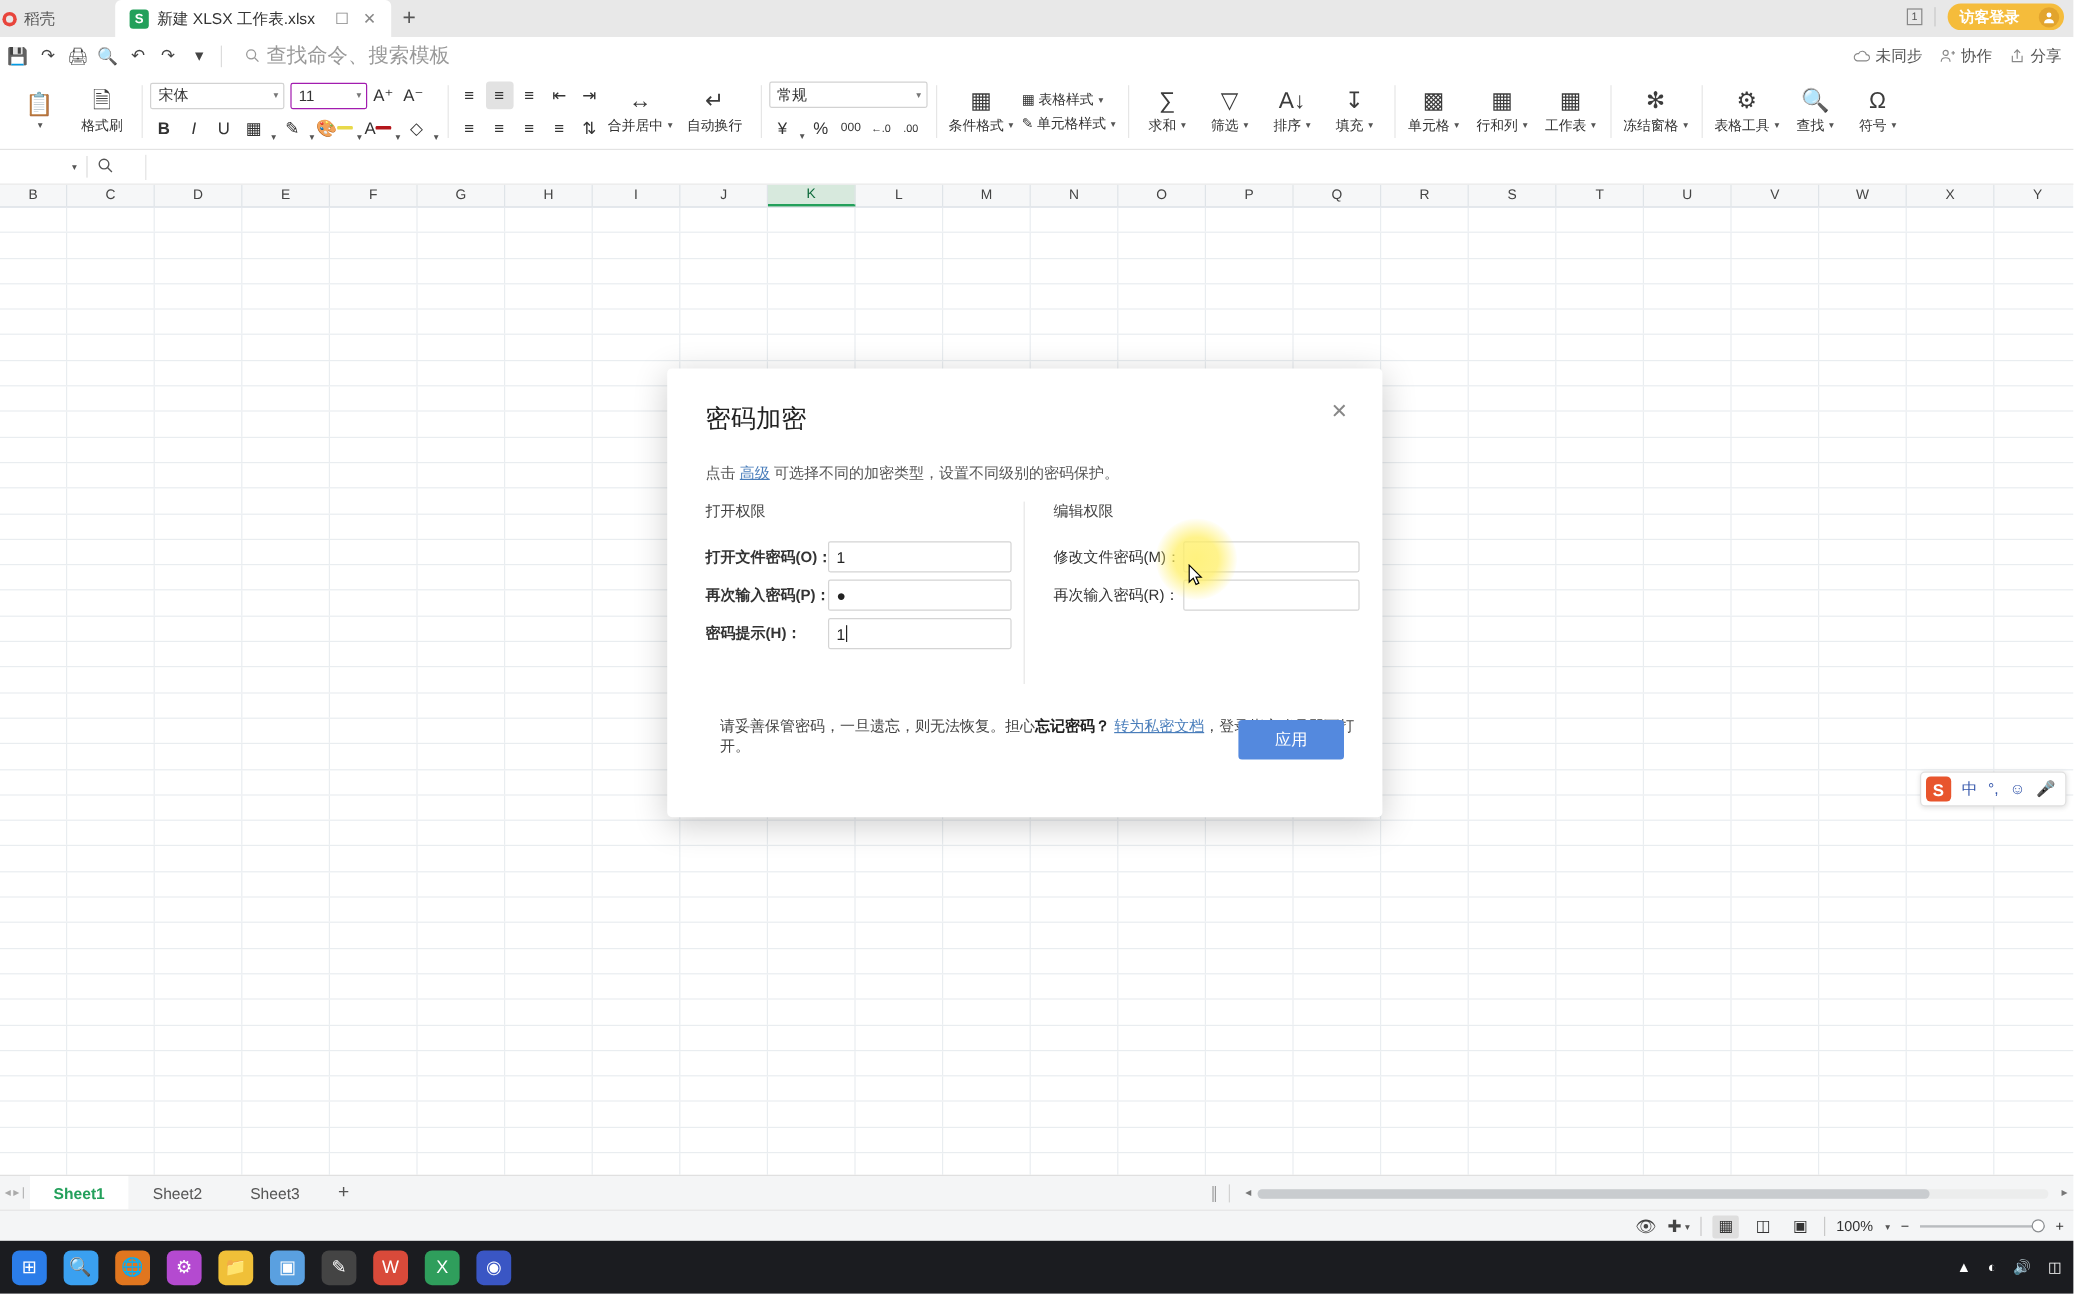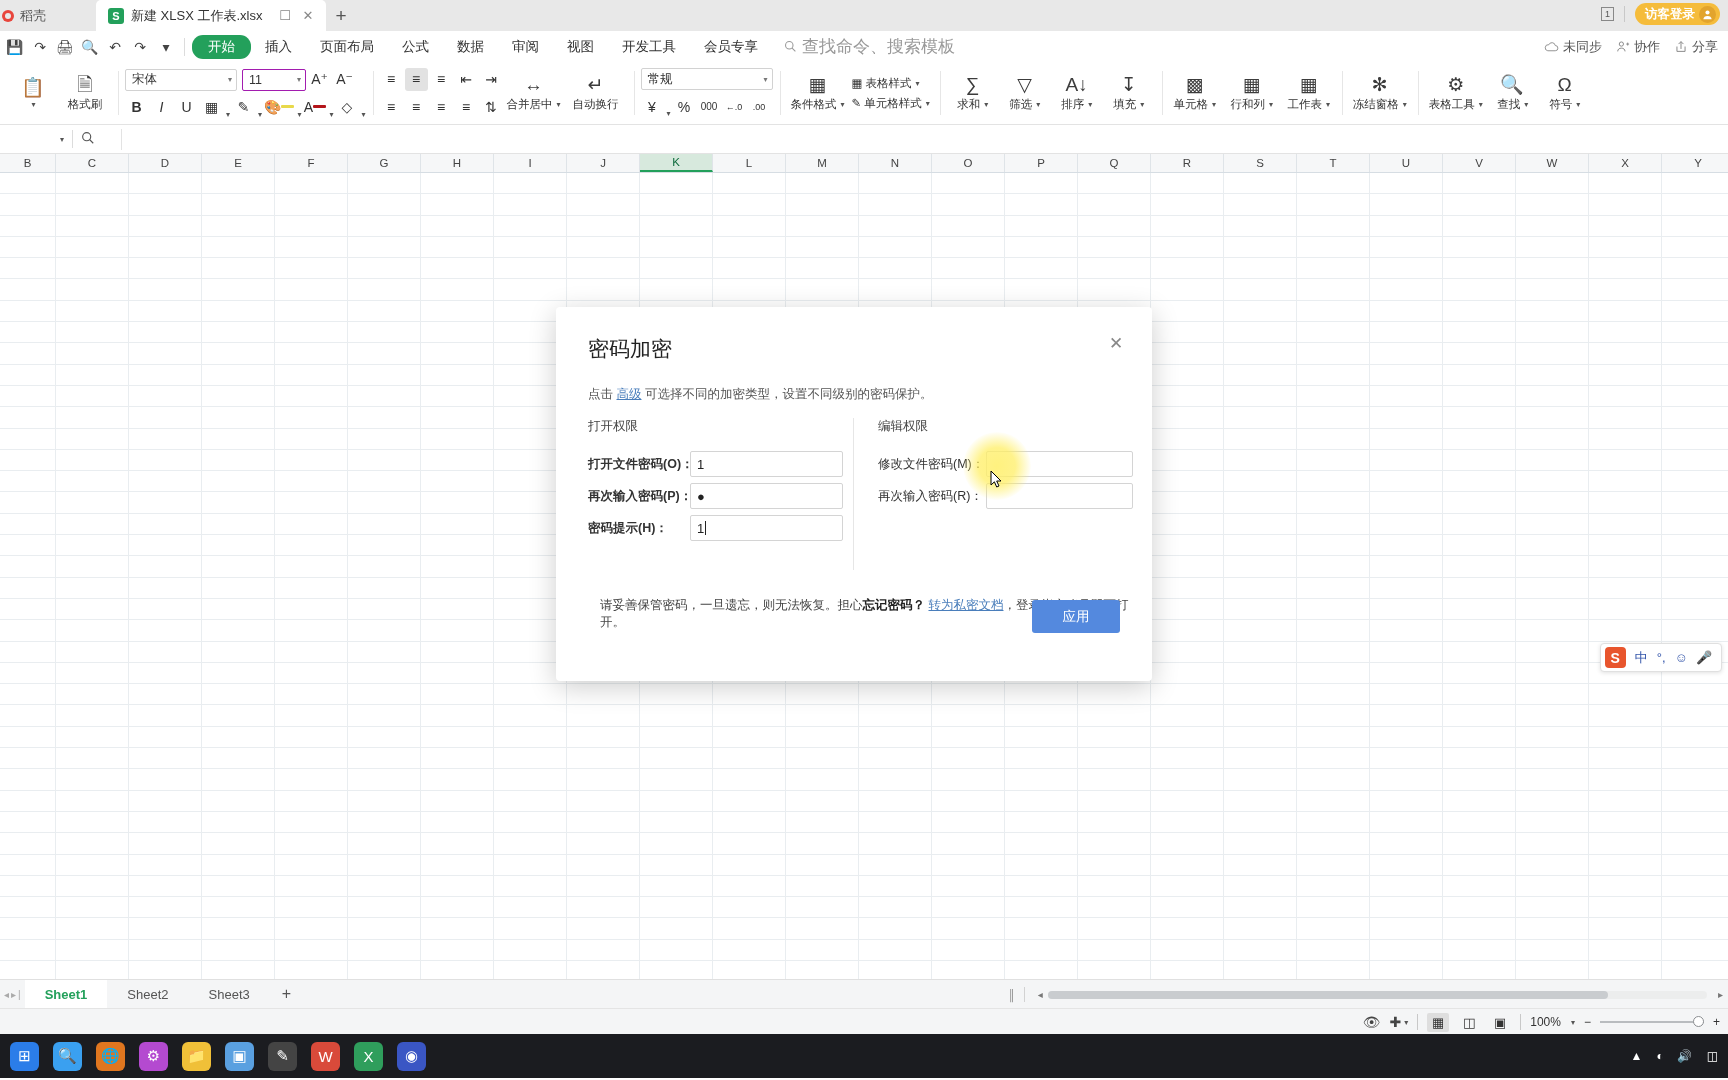--- a/index.html
+++ b/index.html
@@ -31,21 +31,21 @@
   }
   .s-badge{ width:16px;height:16px;border-radius:3px;background:#23a05b;color:#fff;
             font-size:11px;font-weight:bold;display:flex;align-items:center;justify-content:center;flex:none;}
   .tab-title{ flex:1; white-space:nowrap; }
   .tab-ic{ width:16px; height:16px; color:#888; display:flex;align-items:center;justify-content:center;font-size:13px;}
   .newtab{ width:30px;height:31px;display:flex;align-items:center;justify-content:center;font-size:19px;color:#555;}
   .tb-right{ position:absolute; right:8px; top:3px; display:flex; align-items:center; gap:10px;}
   .ic-box{ border:1px solid #888; font-size:9px; padding:0 3px; color:#555; line-height:12px;}
   .vsep{ width:1px;height:16px;background:#c8c8c8;}
   .login-pill{ background:#f5bc3b; color:#fff; font-size:12.5px; border-radius:12px;
-     height:22px; display:flex; align-items:center; padding:0 4px 0 10px; gap:4px; font-weight:bold;}
+     height:22px; display:flex; align-items:center; padding:0 4px 0 10px; gap:16px; font-weight:bold;}
   .login-av{ width:17px;height:17px;border-radius:50%;background:#e2a42d;display:flex;align-items:center;justify-content:center;}
 
   
   .menubar{ height:31px; background:#fff; display:flex; align-items:center; position:relative;}
   .qat{ display:flex; align-items:center; gap:3px; padding-left:4px;}
   .qat span{ width:22px;height:22px;display:flex;align-items:center;justify-content:center;color:#444;font-size:14px;}
   .msep{ width:1px;height:18px;background:#dcdcdc;margin:0 7px;}
   .menus{ display:flex; align-items:center; gap:0px;}
   .menu-item{ font-size:13.5px;color:#333;padding:3px 14px;white-space:nowrap;}
   .menu-item.active{ background:#23a05b;color:#fff;border-radius:11px;padding:3px 16px;font-weight:normal;}
@@ -199,31 +199,20 @@
     <div class="qat">
       <span>💾</span>
       <span>↷</span>
       <span>🖨</span>
       <span>🔍</span>
       <span>↶</span>
       <span>↷</span>
       <span class="caret">▾</span>
     </div>
     <span class="msep"></span>
-    <div class="menus">
-      <div class="menu-item active">开始</div>
-      <div class="menu-item">插入</div>
-      <div class="menu-item">页面布局</div>
-      <div class="menu-item">公式</div>
-      <div class="menu-item">数据</div>
-      <div class="menu-item">审阅</div>
-      <div class="menu-item">视图</div>
-      <div class="menu-item">开发工具</div>
-      <div class="menu-item">会员专享</div>
-    </div>
     <div class="searchbox">
       <svg width="13" height="13" viewBox="0 0 16 16">
           <circle cx="6.5" cy="6.5" r="4.6" fill="none" stroke="#999" stroke-width="1.3"></circle>
           <line x1="10" y1="10" x2="14" y2="14" stroke="#999" stroke-width="1.3"></line>
         </svg>
       <span>查找命令、搜索模板</span>
     </div>
     <div class="menubar-right">
       <span class="mbr-i">
         <svg width="15" height="12" viewBox="0 0 20 14">

